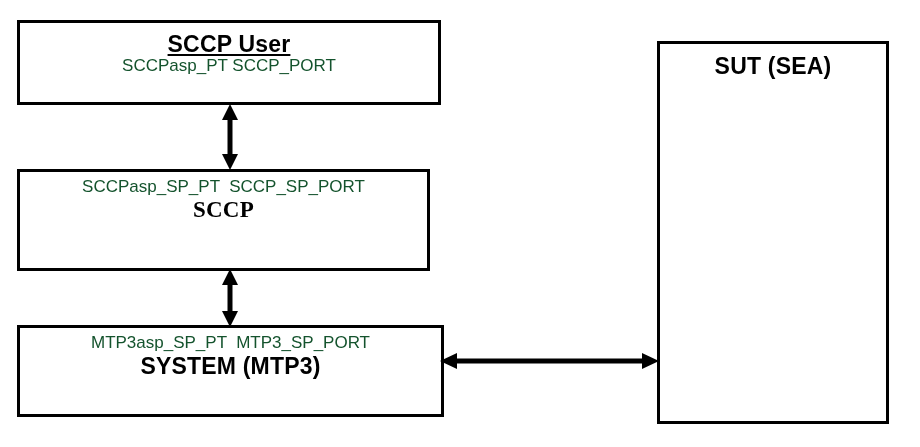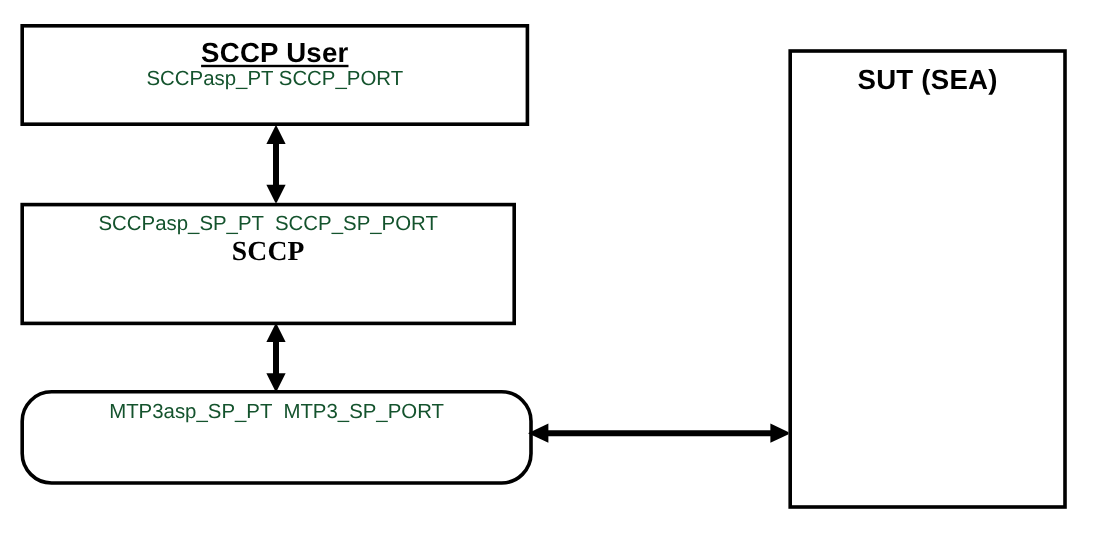--- a/index.html
+++ b/index.html
@@ -40,21 +40,21 @@
     font-weight: normal;
     font-size: 17px;
     line-height: 1.1;
     white-space: pre;
     color: #14532d;
   }
 
   
   #box-sccp-user  { left: 17px;  top: 20px;  width: 424px; height: 85px; padding-top: 9px; }
   #box-sccp       { left: 17px;  top: 169px; width: 413px; height: 102px; padding-top: 6px; }
-  #box-system     { left: 17px;  top: 325px; width: 427px; height: 79px; padding-top: 6px; border-radius: 26px; }
+  #box-system     { left: 17px;  top: 325px; width: 427px; height: 92px; padding-top: 6px; }
   #box-sut        { left: 657px; top: 41px;  width: 232px; height: 383px; padding-top: 10px; }
 
   #box-sccp-user .node-title { margin-bottom: 1px; text-decoration: underline; }
   #box-sccp .node-title { margin: 1px 0 1px 0; font-family: Liberation Serif, serif; }
   #box-system .node-title { margin-top: 1px; }
 
   
   .v-arrow {
     position: absolute;
     width: 26px;
@@ -95,20 +95,21 @@
   <div class="v-arrow" id="arrow-sccp-system">
     <svg width="26" height="58" viewBox="0 0 26 58">
       <line x1="13" y1="9" x2="13" y2="49" stroke="#000000" stroke-width="5"></line>
       <polygon points="13,0 5,16 21,16" fill="#000000"></polygon>
       <polygon points="13,58 5,42 21,42" fill="#000000"></polygon>
     </svg>
   </div>
 
   <div class="node-box" id="box-system">
     <div class="node-sub">MTP3asp_SP_PT  MTP3_SP_PORT</div>
+    <div class="node-title">SYSTEM (MTP3)</div>
   </div>
 
   <div class="h-arrow" id="arrow-system-sut">
     <svg width="219" height="26" viewBox="0 0 219 26">
       <line x1="9" y1="13" x2="210" y2="13" stroke="#000000" stroke-width="5"></line>
       <polygon points="0,13 17,5 17,21" fill="#000000"></polygon>
       <polygon points="219,13 202,5 202,21" fill="#000000"></polygon>
     </svg>
   </div>
 

